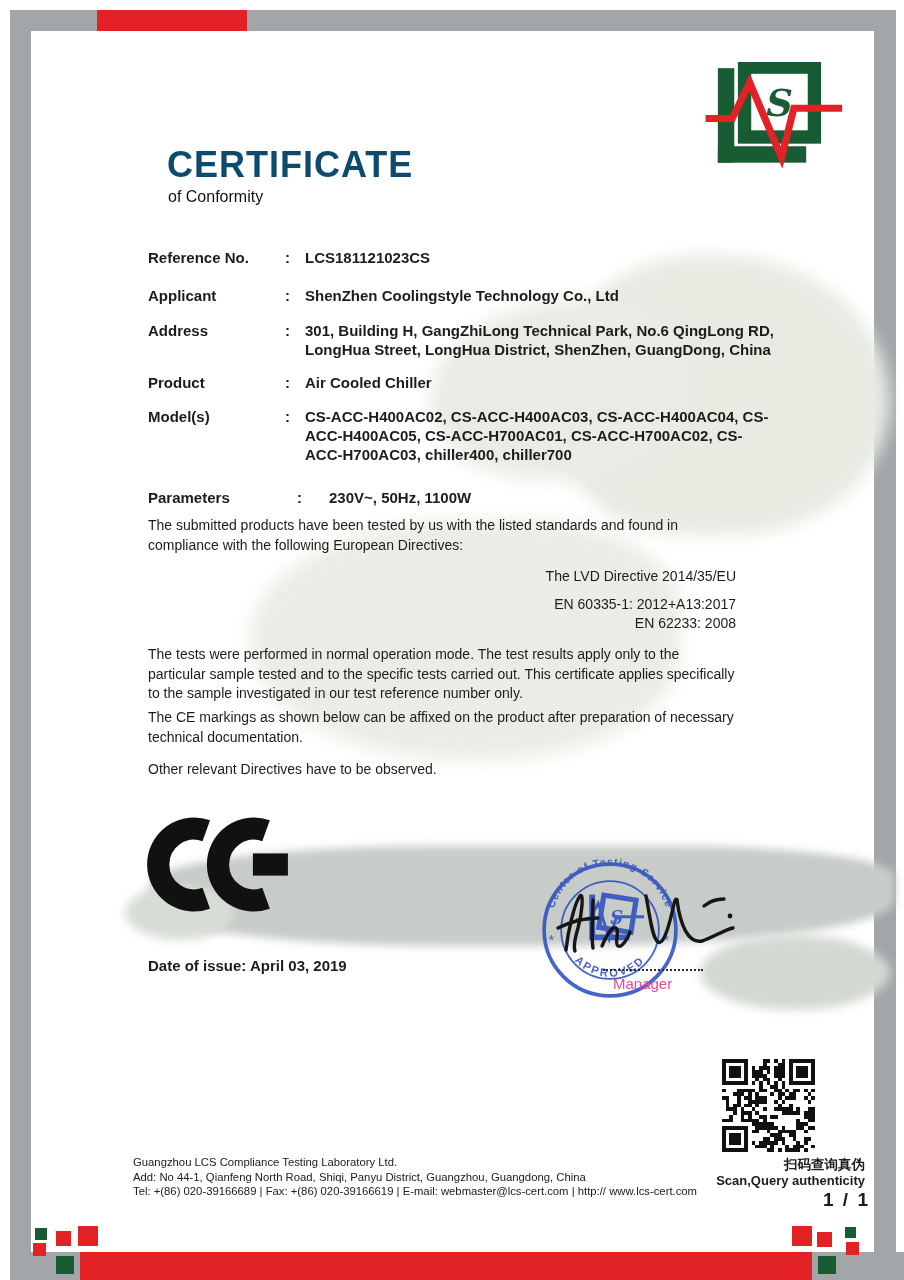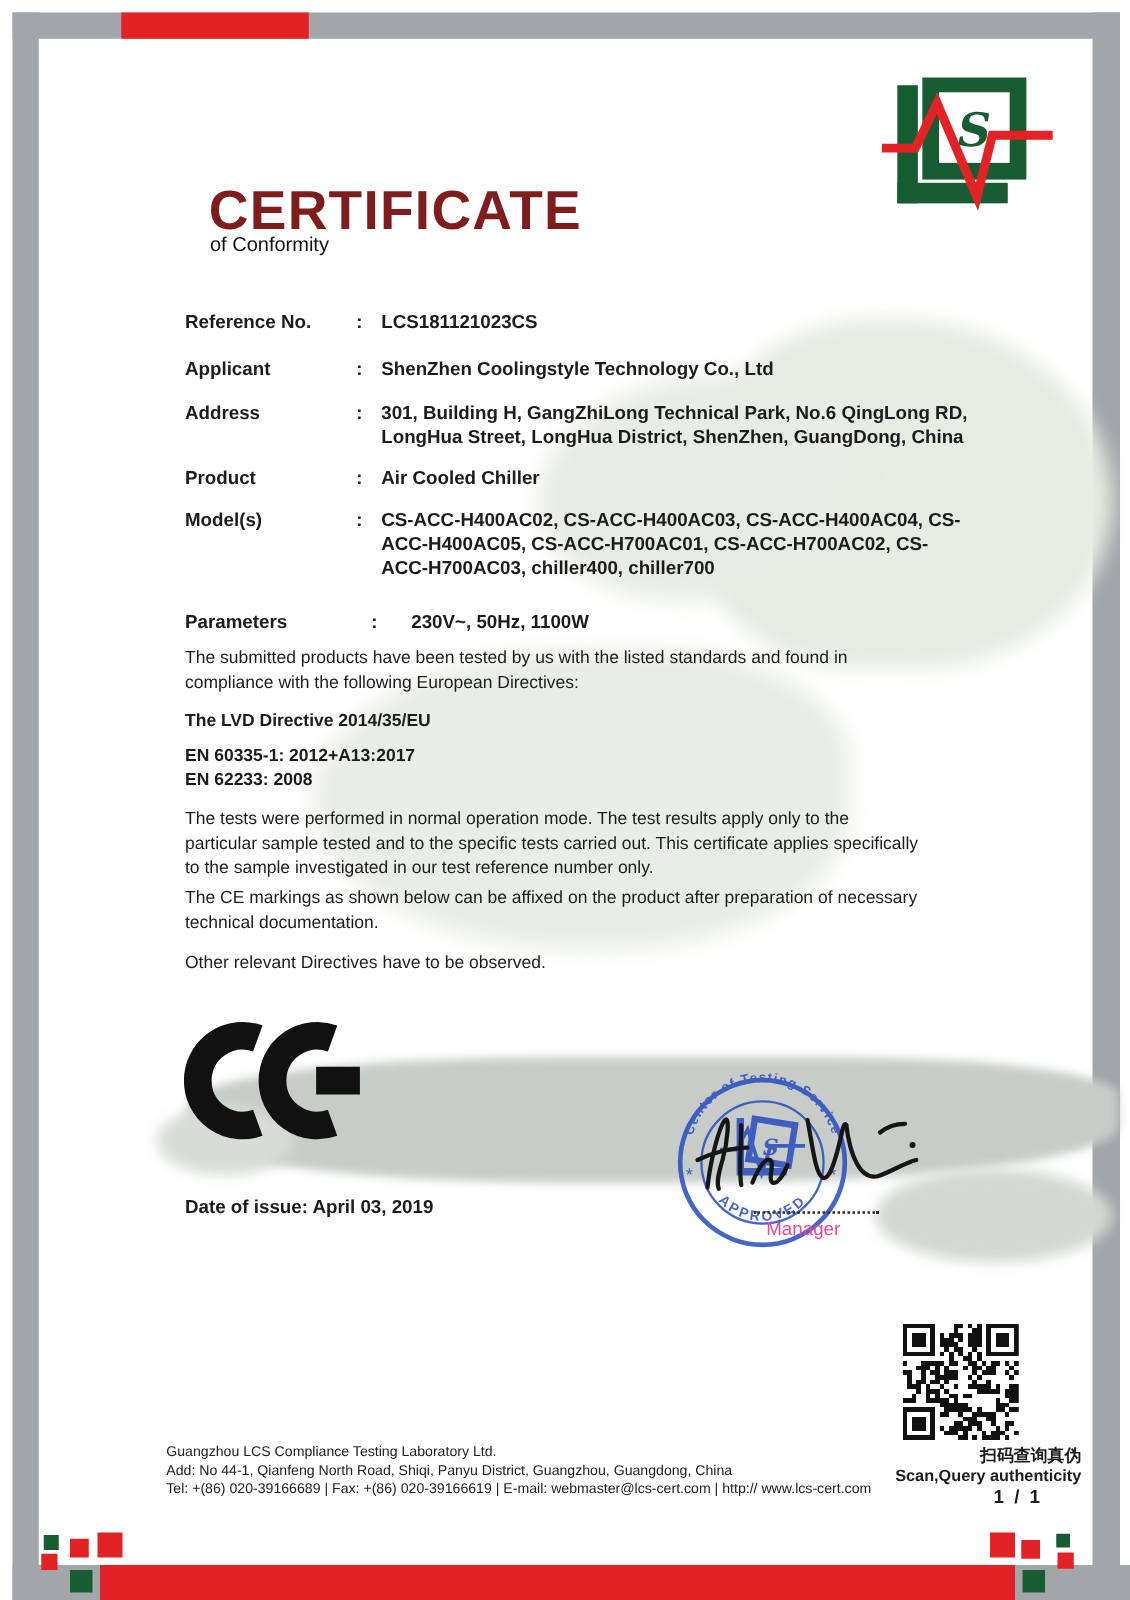--- a/index.html
+++ b/index.html
@@ -28,42 +28,42 @@
   .wm1{left:560px;top:255px;width:330px;height:280px;background:#e7ebe2;filter:blur(8px);border-radius:45% 55% 50% 40%;}
   .wm2{left:250px;top:520px;width:430px;height:240px;background:#eaede5;filter:blur(9px);border-radius:55% 40% 50% 55%;}
   .wm3{left:150px;top:846px;width:745px;height:100px;background:#c7ccc8;filter:blur(4px);border-radius:38% 30% 45% 40%;}
   .wm4{left:700px;top:935px;width:190px;height:75px;background:#d4d8d3;filter:blur(5px);border-radius:50%;}
   .wm5{left:125px;top:885px;width:110px;height:55px;background:#d8dcd7;filter:blur(5px);border-radius:50%;}
   .wm6{left:430px;top:300px;width:260px;height:180px;background:#e9ece4;filter:blur(9px);border-radius:60% 40% 55% 45%;}
 
   .content{position:absolute;left:0;top:0;width:904px;height:1280px;z-index:3;}
 
   
-  .title-main{position:absolute;left:167px;top:144px;font-size:44px;font-weight:bold;letter-spacing:1px;color:#7f1d1d;}
+  .title-main{position:absolute;left:167px;top:144px;font-size:36px;font-weight:bold;letter-spacing:1px;color:#0c4a6e;}
   .title-sub{position:absolute;left:168px;top:188px;font-size:16px;font-weight:normal;color:#111;}
 
   
   .frow{position:absolute;left:148px;display:flex;width:630px;font-size:15px;line-height:19px;}
   .frow .lbl{width:137px;font-weight:bold;flex:none;}
   .frow .col{width:20px;flex:none;font-weight:bold;}
   .frow .val{width:472px;font-weight:bold;}
 
   
   .para{position:absolute;left:148px;width:588px;font-size:14px;line-height:19.5px;}
-  .para.b{font-weight:bold;}
+  .para.b{font-weight:normal;text-align:right;}
 
   
   .date-line{position:absolute;left:148px;top:957px;font-size:15px;font-weight:bold;}
 
   
   .footer{position:absolute;left:133px;top:1155px;font-size:11.3px;line-height:14.5px;color:#202020;}
   .qr-cap{position:absolute;width:190px;text-align:right;font-weight:bold;}
   .cap-zh{left:675px;top:1156px;font-size:13.5px;}
   .cap-en{left:675px;top:1173px;font-size:13px;}
-  .page-num{left:644px;top:1189px;font-size:15px;letter-spacing:2px;}
+  .page-num{left:680px;top:1189px;font-size:19px;letter-spacing:2px;}
 
   .dotline{position:absolute;left:603px;top:969px;width:100px;border-bottom:2px dotted #2a2a2a;}
   .manager{position:absolute;left:613px;top:975px;font-size:15px;color:#ec4899;}
 
   .stamp-wrap{position:absolute;left:536px;top:856px;width:148px;height:148px;opacity:.88;}
   .sig-wrap{position:absolute;left:552px;top:878px;width:185px;height:100px;}
   .logo-wrap{position:absolute;left:705px;top:62px;width:150px;height:113px;}
   .ce-wrap{position:absolute;left:147px;top:813px;width:158px;height:106px;}
   .qr-wrap{position:absolute;left:722px;top:1059px;width:93px;height:93px;}
 </style>

